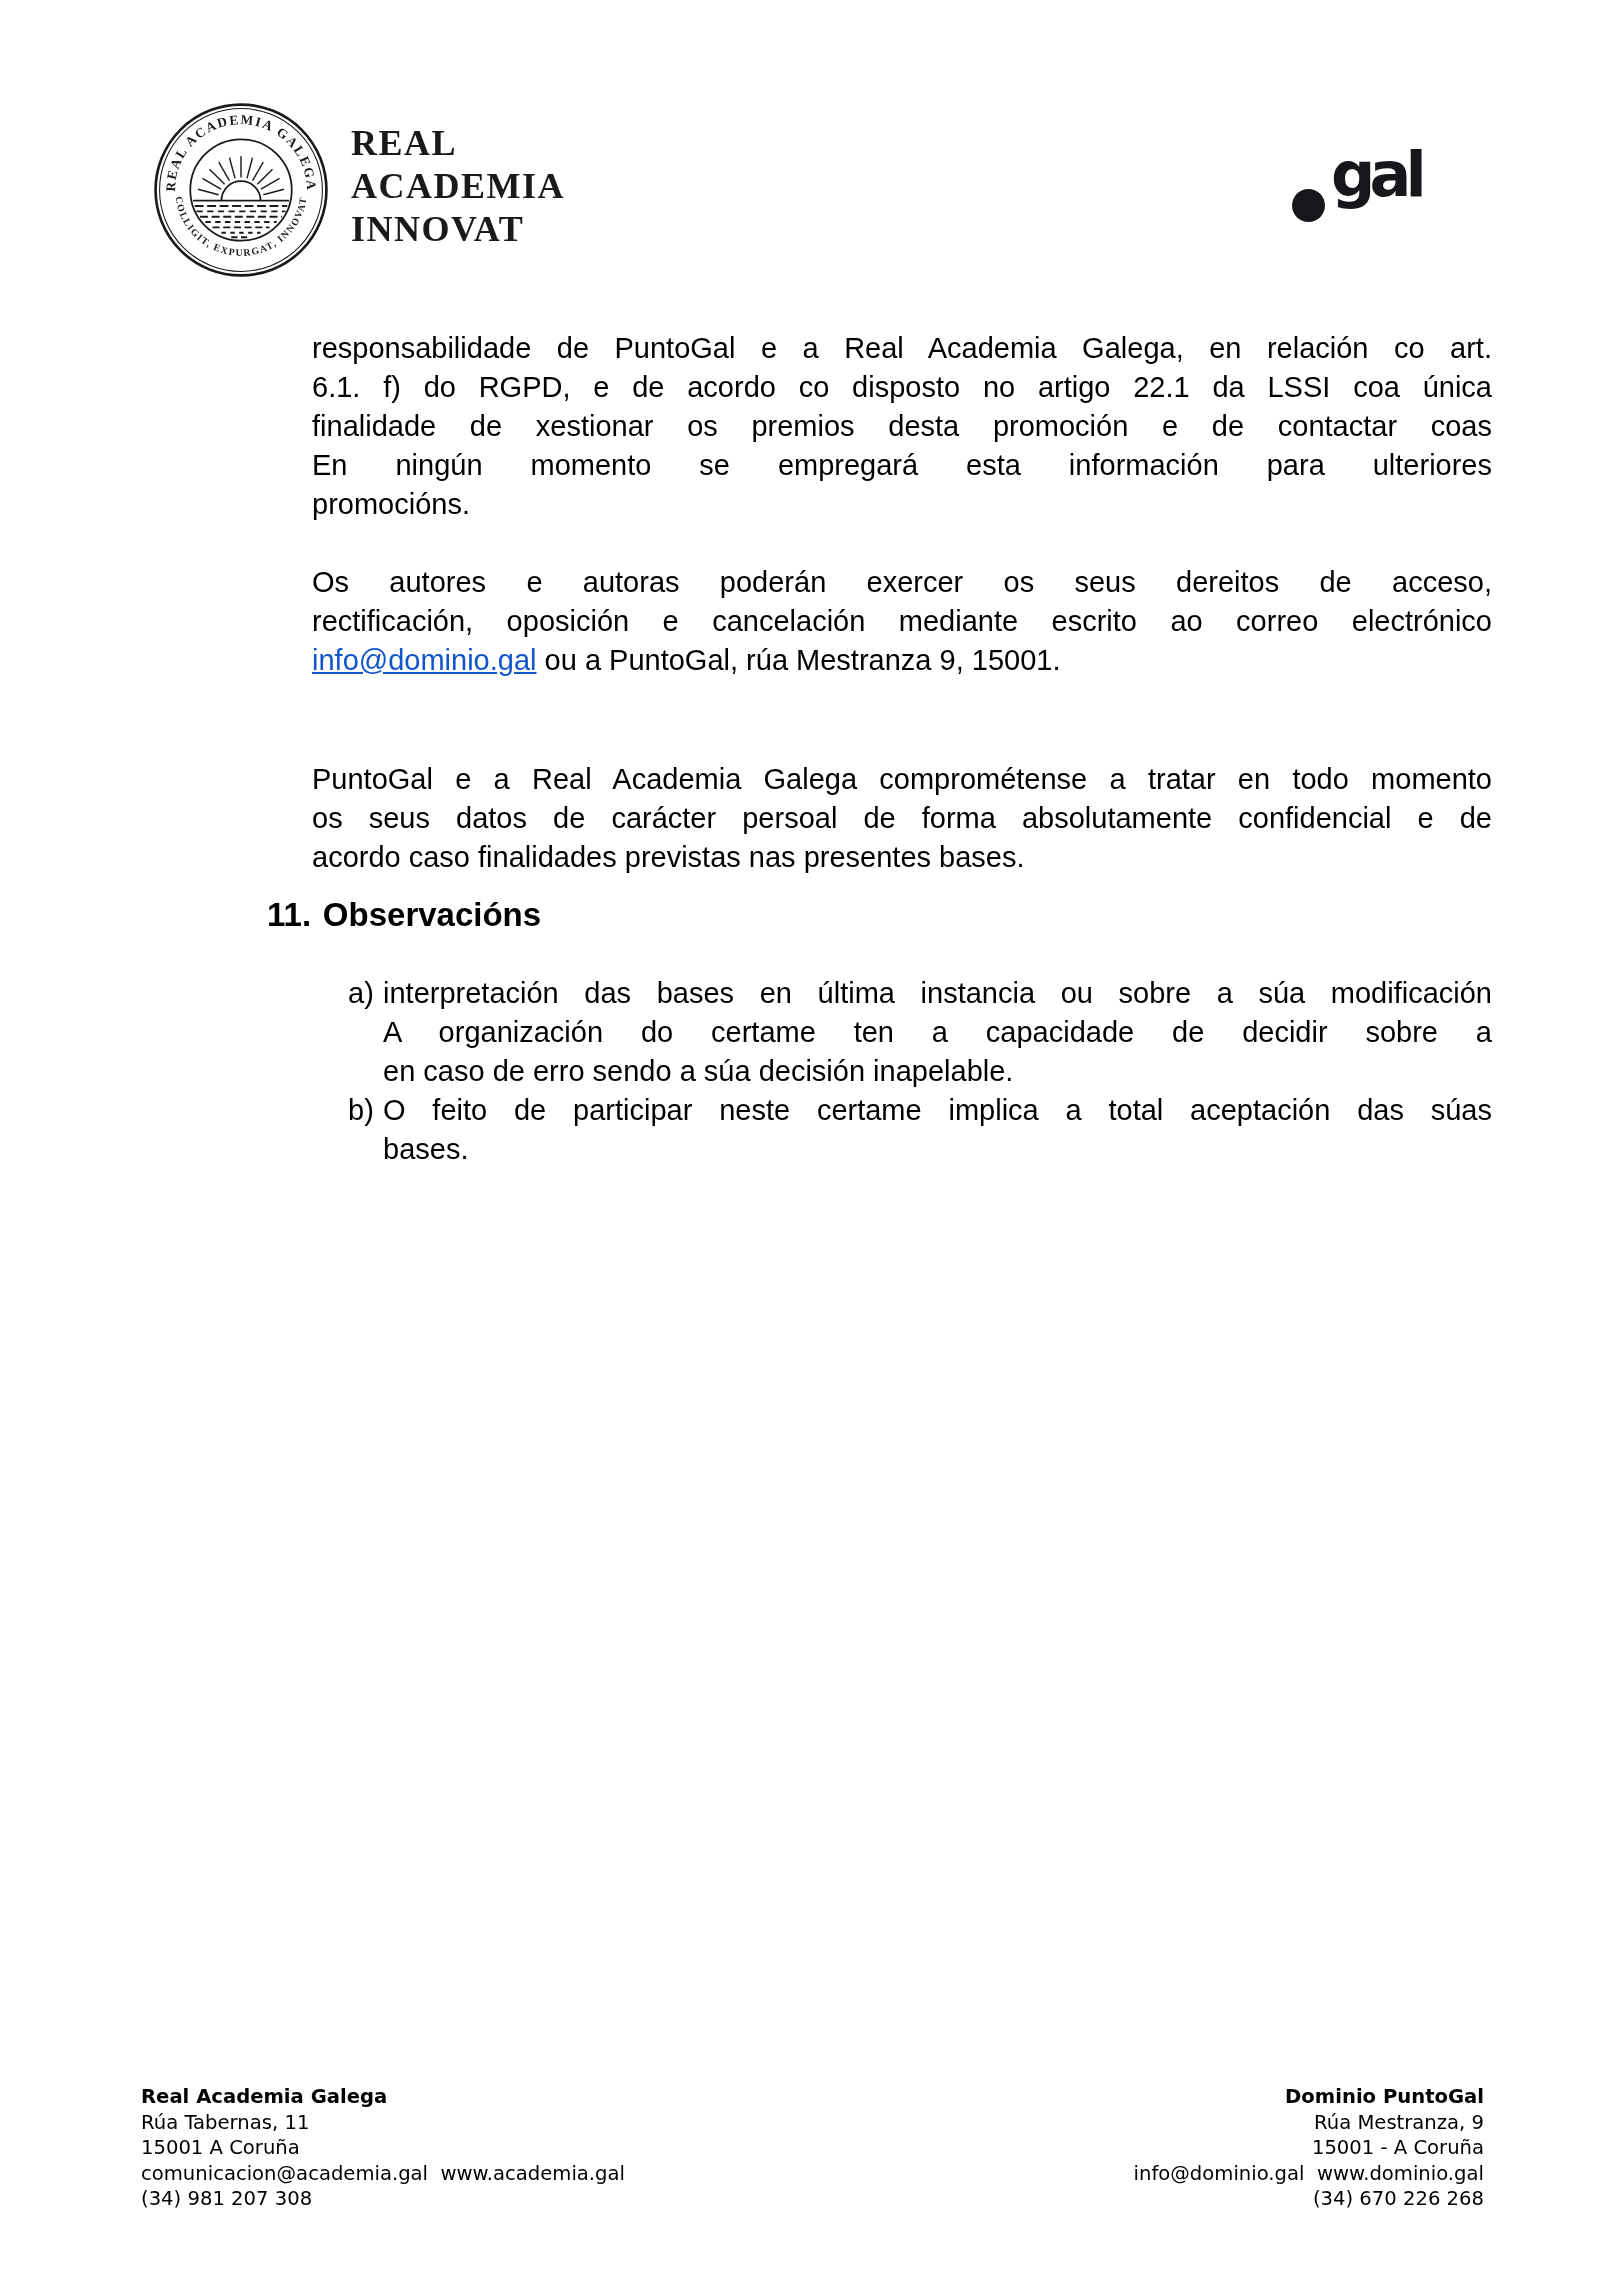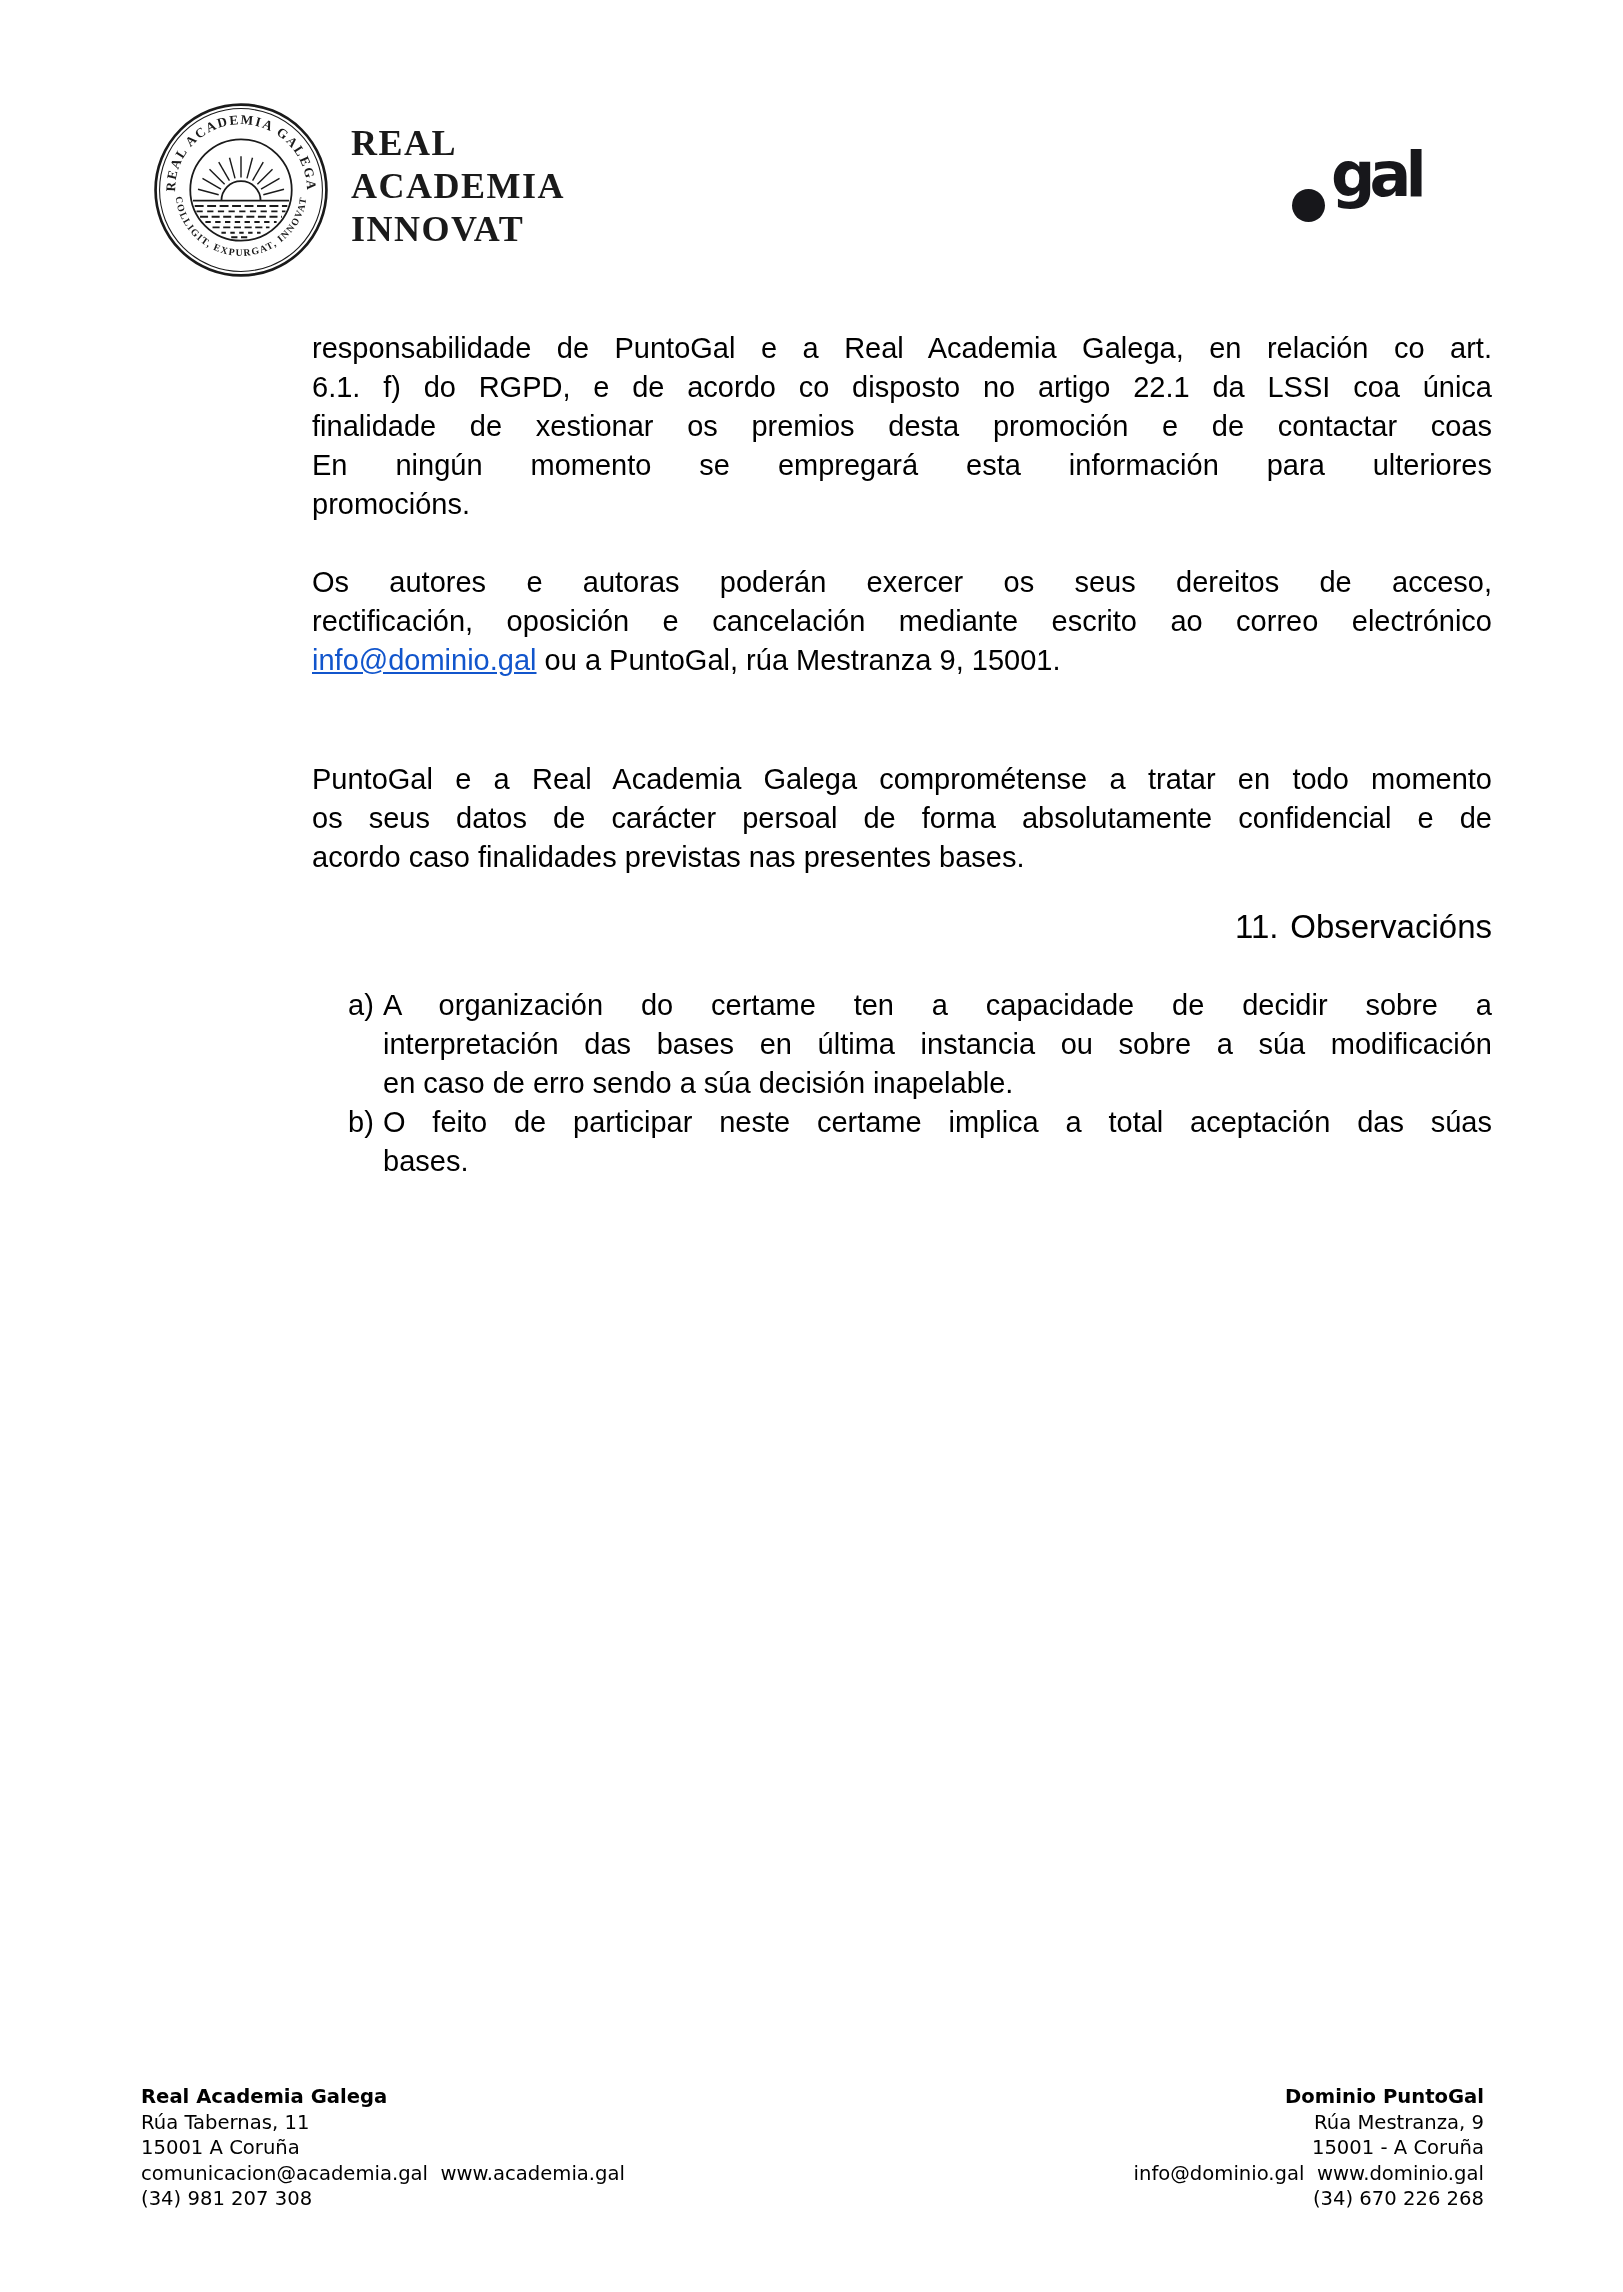--- a/index.html
+++ b/index.html
@@ -29,22 +29,22 @@
   
   #content{position:absolute;left:312px;top:329px;width:1180px;font-size:29px;line-height:39px;}
   .tline{height:39px;}
   .just{text-align:justify;text-align-last:justify;}
   .para[data-name="para-en-ningun"]{margin-top:0;}
   .para[data-name="para-os-autores"]{margin-top:39px;}
   .para[data-name="para-puntogal-compromiso"]{margin-top:80px;}
   .email-link{color:#1155CC;text-decoration:underline;cursor:pointer;}
 
   .heading{
-    display:flex;margin:29px 0 0 -45px;
-    font-size:33px;line-height:41px;font-weight:normal;justify-content:flex-end;
+    display:flex;margin:17px 0 0 -45px;
+    font-size:33px;line-height:41px;font-weight:bold;
   }
   .heading-number{margin-right:11.8px;}
 
   #obs-list{margin-top:39px;}
   .obs-item{position:relative;padding-left:71px;}
   .obs-marker{position:absolute;left:36px;top:0;width:34px;}
 
   
   .footer-block{font-family:"DejaVu Sans", sans-serif;font-size:19.6px;line-height:25.5px;color:#000;}
   .footer-left{position:absolute;left:141px;top:2084px;}
@@ -139,22 +139,22 @@
       </section>
 
     <h2 class="heading" data-name="section-heading-observacions">
       <span class="heading-number" data-name="heading-number">11.</span>
       <span data-name="heading-label">Observacións</span>
     </h2>
 
     <section id="obs-list" data-name="observations-list">
         <div class="obs-item" data-name="obs-item-a">
           <span class="obs-marker" data-name="list-marker">a)</span>
+          <div class="tline just" data-name="text-line">interpretación das bases en última instancia ou sobre a súa modificación</div>
           <div class="tline just" data-name="text-line">A organización do certame ten a capacidade de decidir sobre a</div>
-          <div class="tline just" data-name="text-line">interpretación das bases en última instancia ou sobre a súa modificación</div>
           <div class="tline" data-name="text-line">en caso de erro sendo a súa decisión inapelable.</div>
         </div>
         <div class="obs-item" data-name="obs-item-b">
           <span class="obs-marker" data-name="list-marker">b)</span>
           <div class="tline just" data-name="text-line">O feito de participar neste certame implica a total aceptación das súas</div>
           <div class="tline" data-name="text-line">bases.</div>
         </div>
       </section>
   </main>
 

